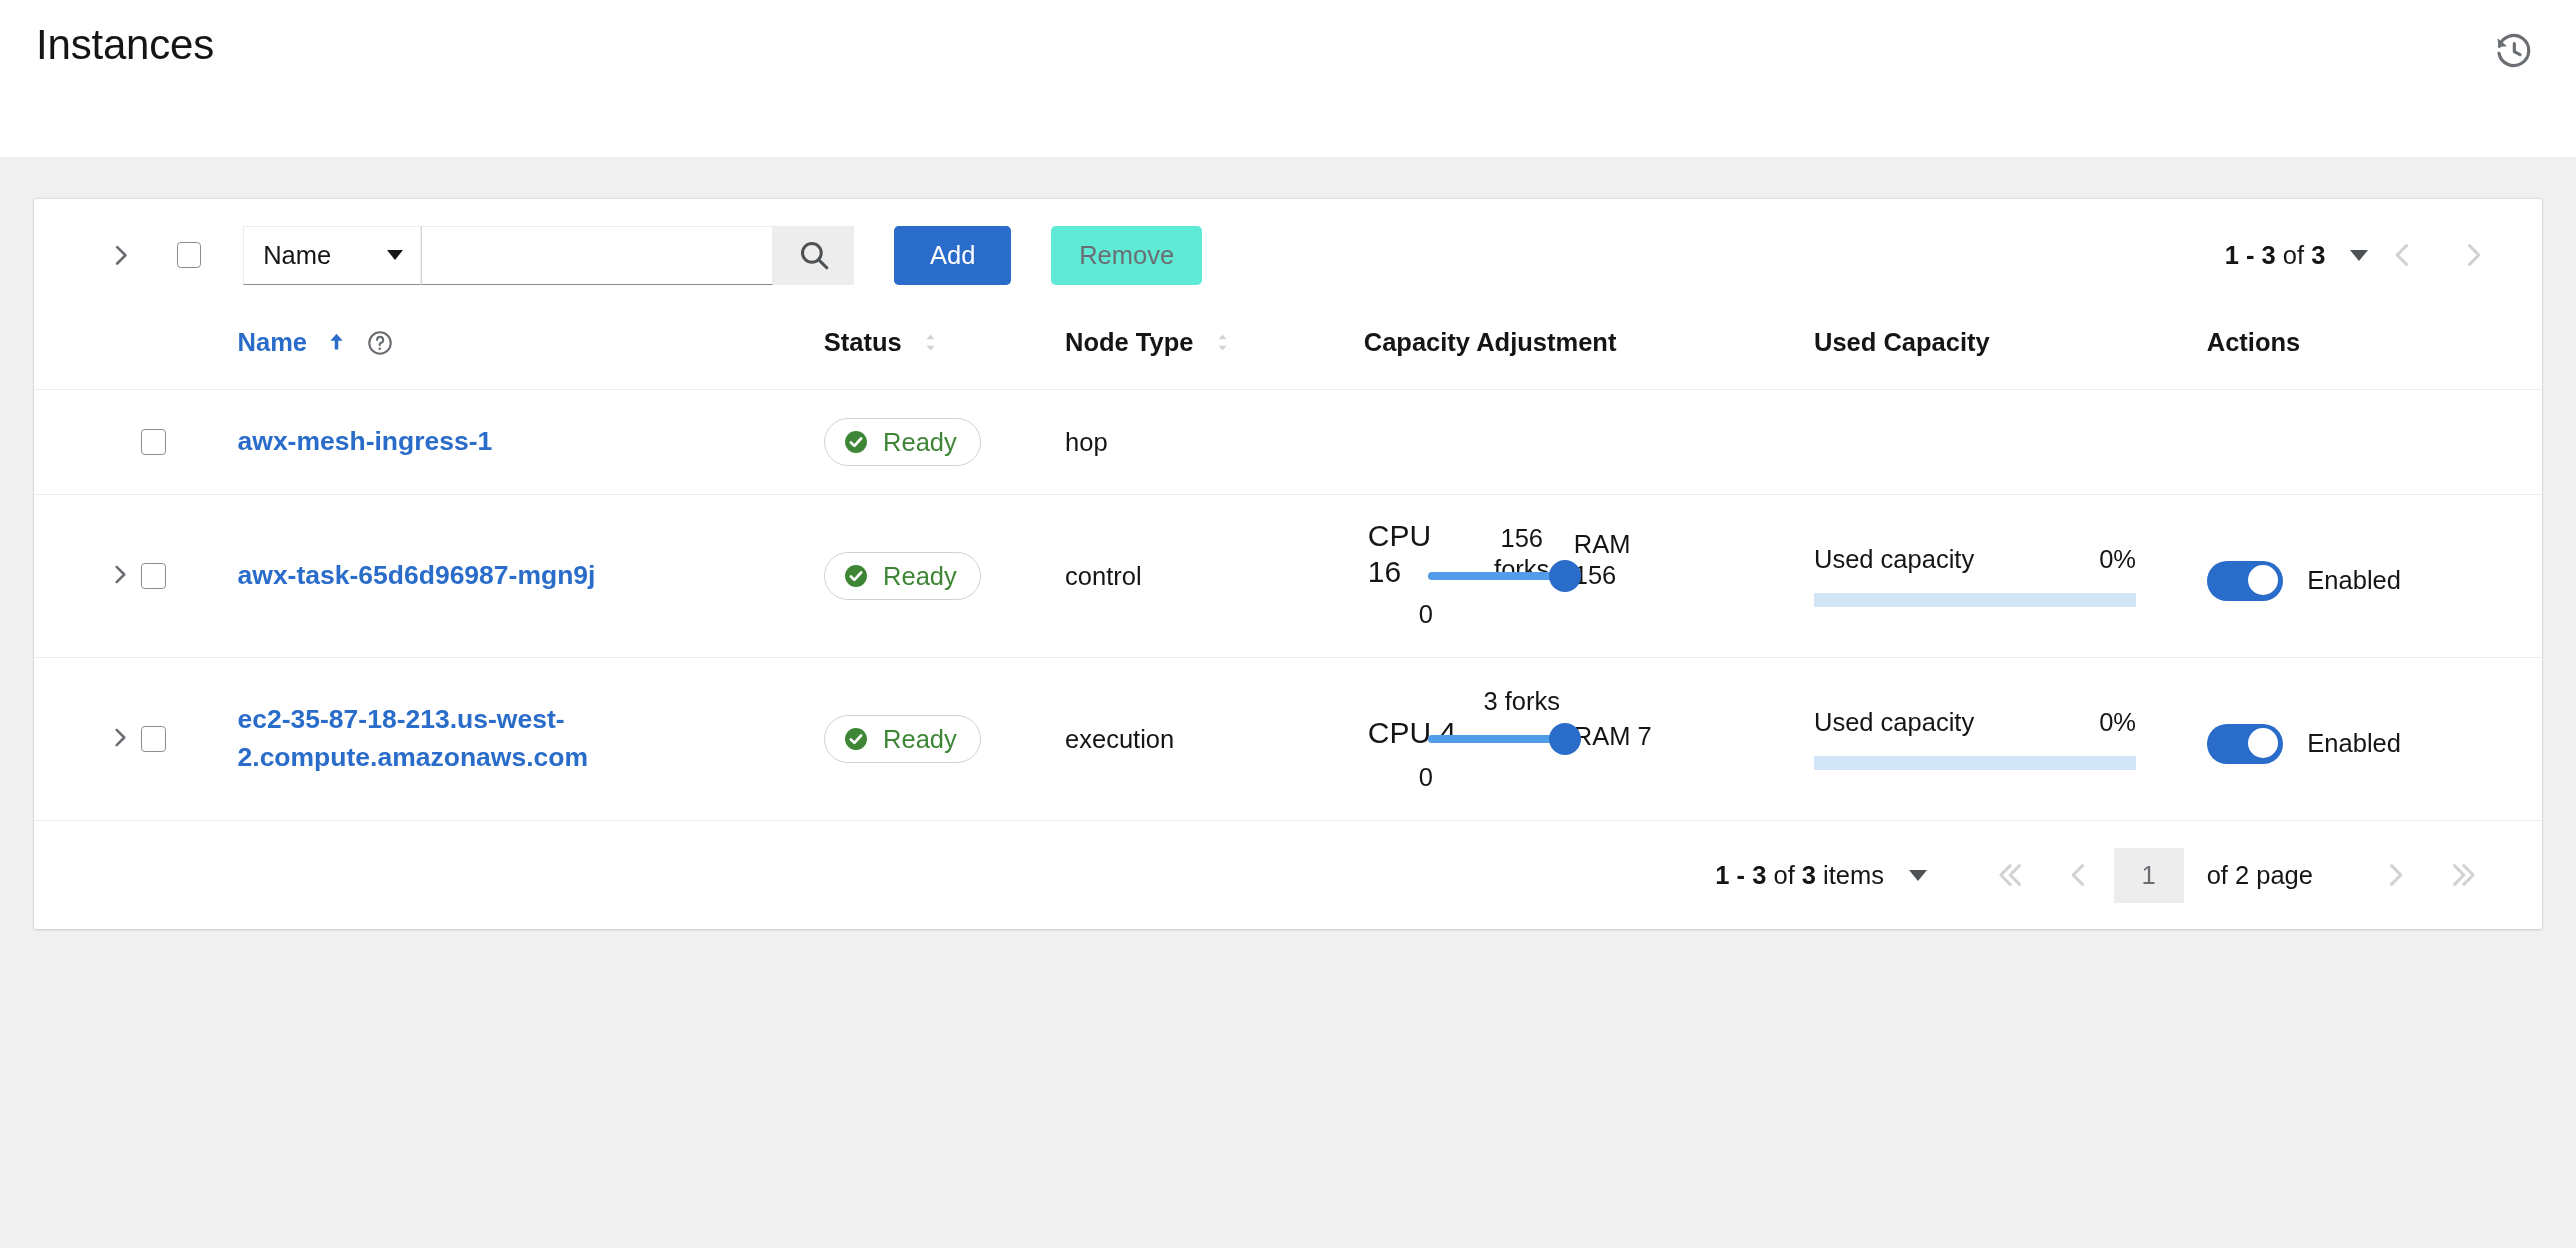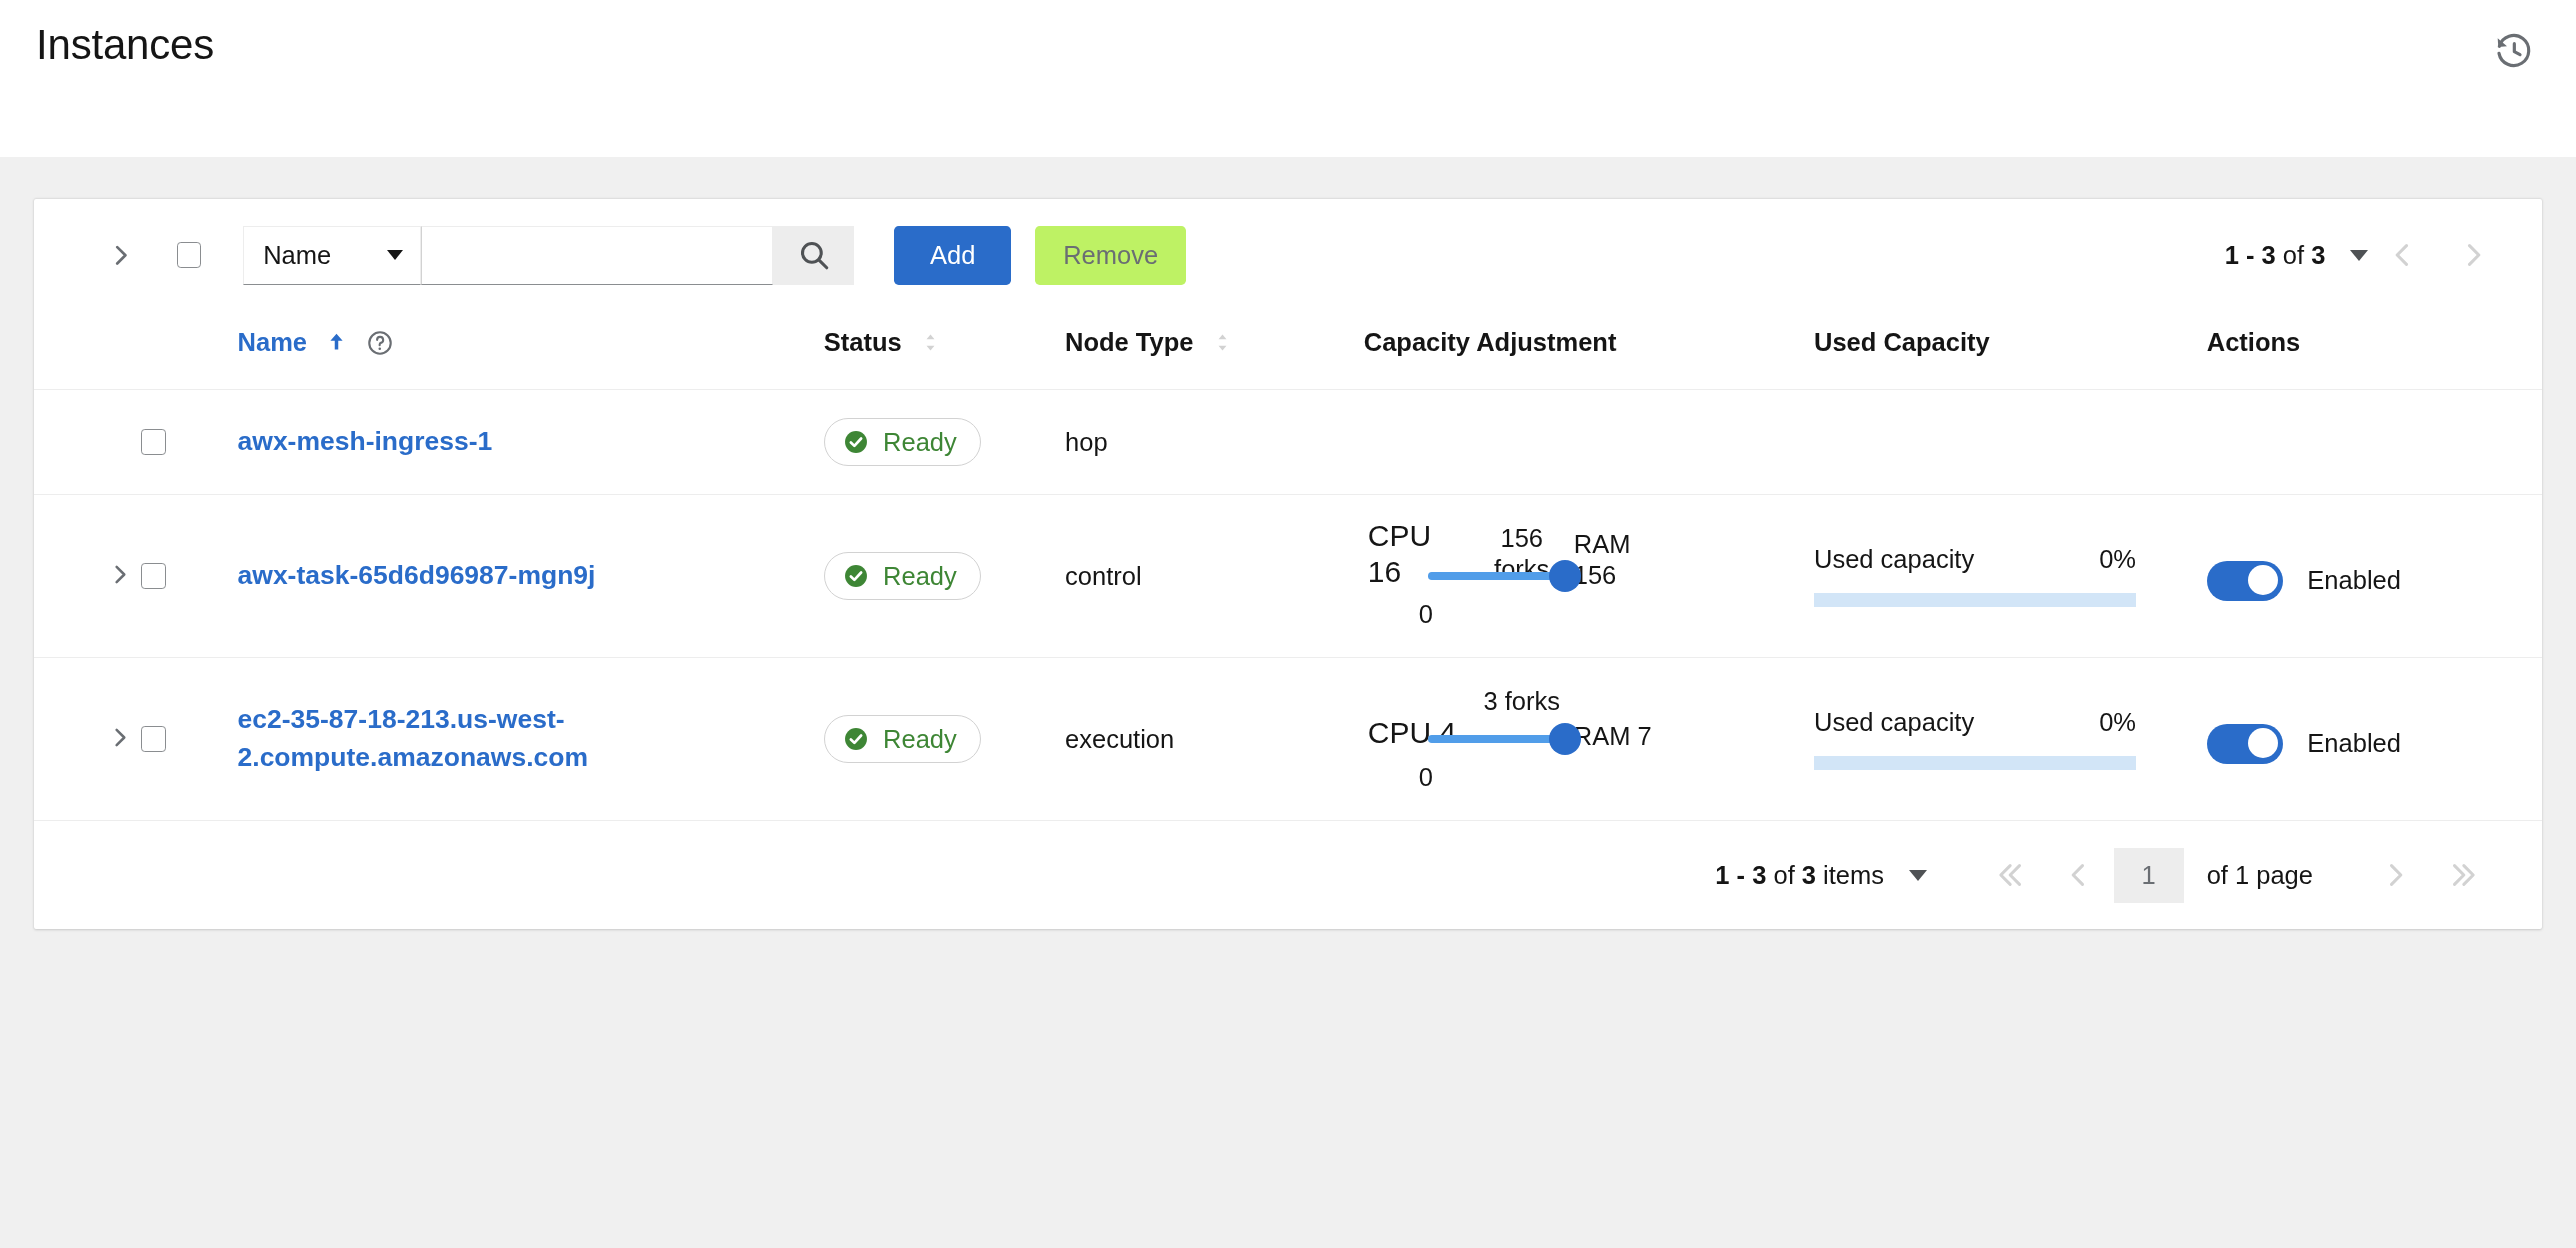--- a/index.html
+++ b/index.html
@@ -92,21 +92,21 @@
 
   .btn {
     height: 59px;
     border: none; border-radius: 4.7px;
     font-size: 25.5px;
     font-family: "Liberation Sans", sans-serif;
     padding: 0 28px;
     cursor: pointer;
   }
   .btn-primary { background: #2a6cc9; color: #ffffff; margin-left: 40px; min-width: 117px; }
-  .btn-disabled { background: #bef264; color: #6a6e73; margin-left: 24px; cursor: default; }
+  .btn-disabled { background: #5eead4; color: #6a6e73; margin-left: 40px; cursor: default; }
 
   .toolbar-spacer { flex: 1; }
 
   .pager-top { display: flex; align-items: center; gap: 0; }
   .pager-summary { font-size: 25.5px; color: #151515; white-space: nowrap; }
   .pager-summary b { font-weight: 700; }
   .pager-caret {
     width: 0; height: 0;
     border-left: 9.5px solid transparent; border-right: 9.5px solid transparent;
     border-top: 11.3px solid #4f5255;
@@ -465,21 +465,21 @@
             <polyline points="13,4 5,12 13,20"></polyline>
             <polyline points="21,4 13,12 21,20"></polyline>
           </svg>
       </div>
       <div class="chev-btn">
         <svg viewBox="0 0 24 24" fill="none" stroke="currentColor" stroke-width="2.6" stroke-linecap="round" stroke-linejoin="round">
             <polyline points="15,4 7,12 15,20"></polyline>
           </svg>
       </div>
       <input class="page-input" value="1" style="">
-      <span class="of-page">of 1 page</span>
+      <span class="of-page">of 2 page</span>
       <div class="foot-gap"></div>
       <div class="chev-btn">
         <svg viewBox="0 0 24 24" fill="none" stroke="currentColor" stroke-width="2.6" stroke-linecap="round" stroke-linejoin="round">
             <polyline points="9,4 17,12 9,20"></polyline>
           </svg>
       </div>
       <div class="chev-btn">
         <svg viewBox="0 0 24 24" fill="none" stroke="currentColor" stroke-width="2.6" stroke-linecap="round" stroke-linejoin="round">
             <polyline points="3,4 11,12 3,20"></polyline>
             <polyline points="11,4 19,12 11,20"></polyline>

